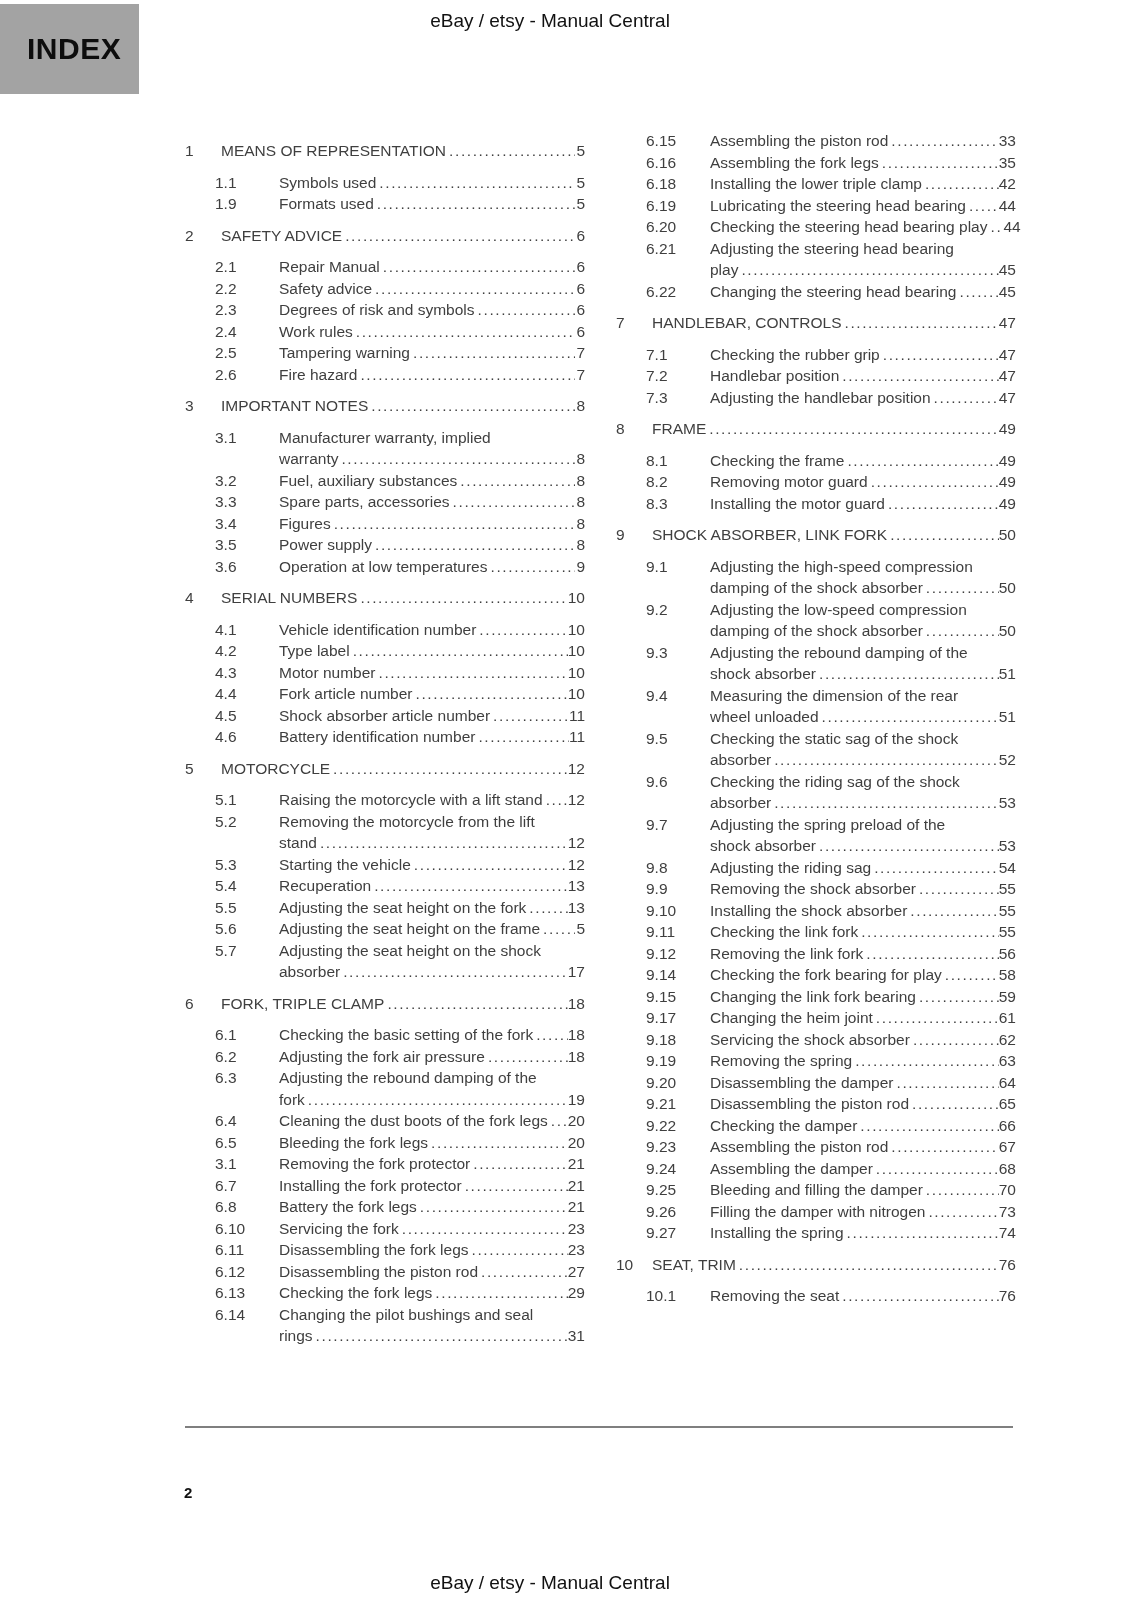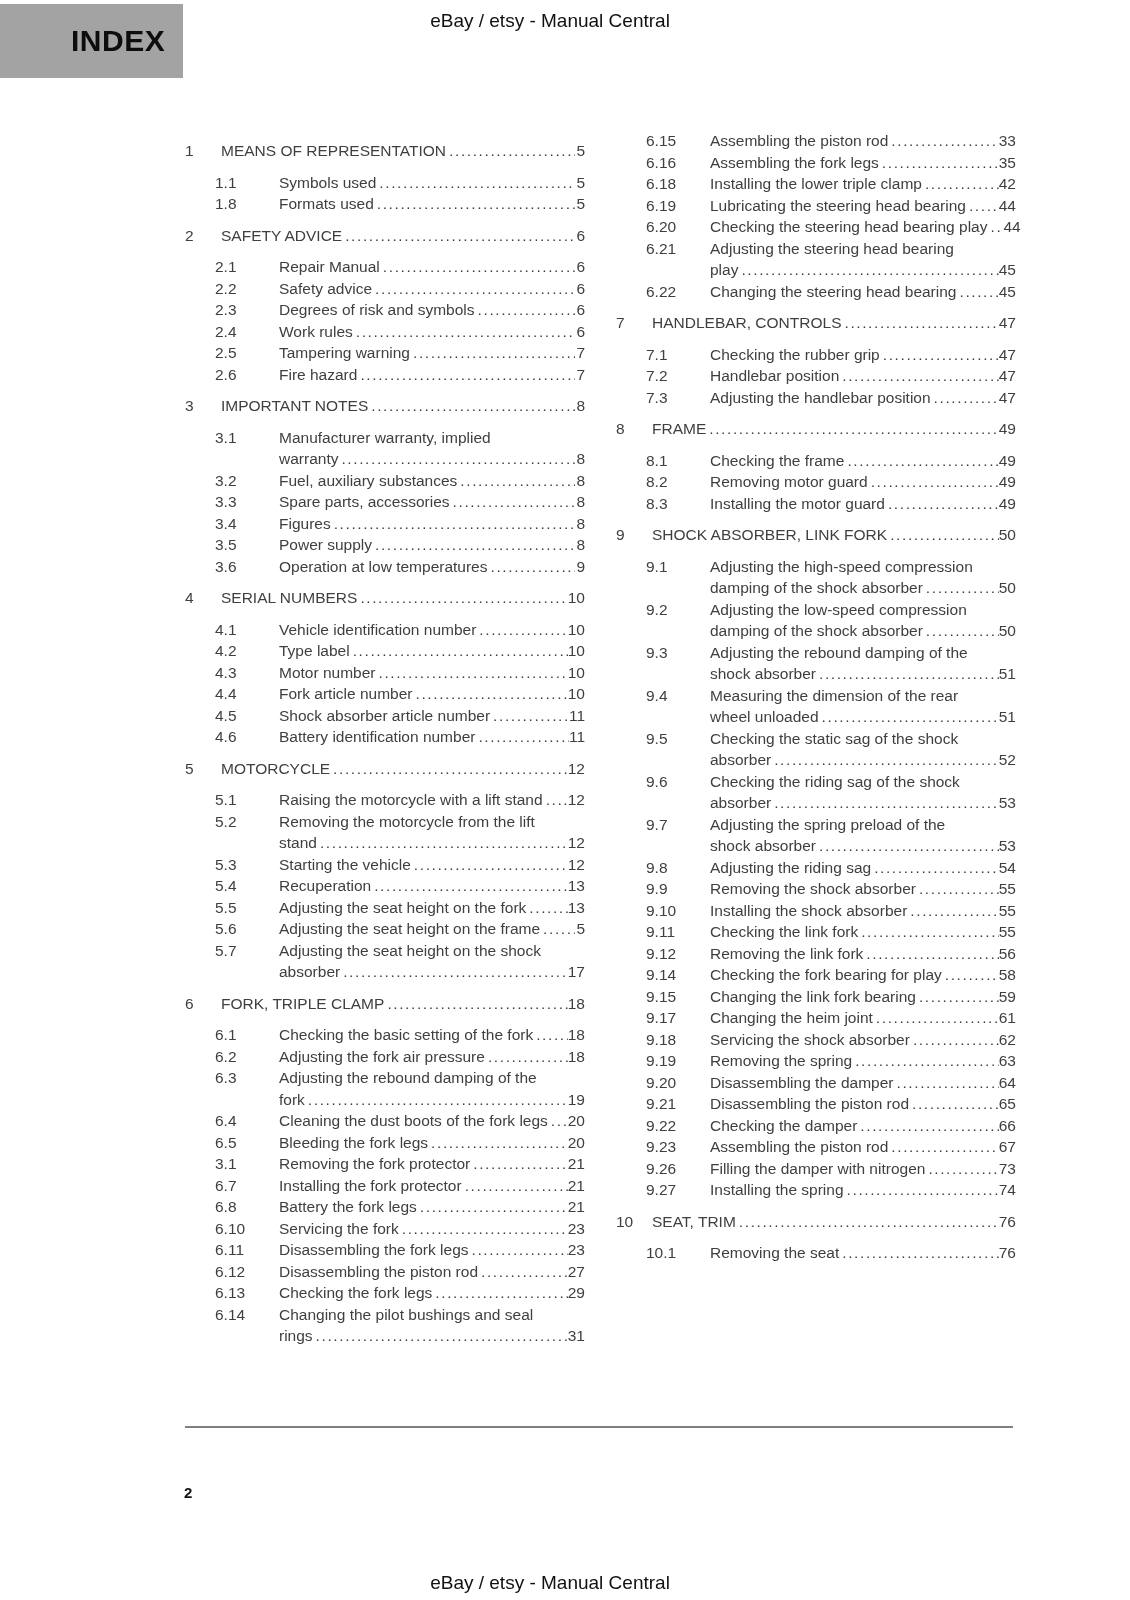--- a/index.html
+++ b/index.html
@@ -2,22 +2,22 @@
 <html><head>
 <meta charset="utf-8">
 <style>
   html,body { margin:0; padding:0; }
   body {
     width:1130px; height:1600px; position:relative;
     background:#ffffff; overflow:hidden;
     font-family:"Liberation Sans", sans-serif;
   }
   .index-box {
-    position:absolute; left:0; top:4px; width:139px; height:74px;
-    background:#a3a3a3; display:flex; align-items:center;padding-left:44px;
+    position:absolute; left:0; top:4px; width:139px; height:90px;
+    background:#a3a3a3; display:flex; align-items:center;
   }
   .index-label {
     padding-left:27px; font-size:30px; font-weight:bold; color:#0d0d0d;
     letter-spacing:0.5px;
   }
   .header-title {
     position:absolute; top:10px; left:0; width:1100px; text-align:center;
     font-size:19px; color:#111111;
   }
   .content {
@@ -83,21 +83,21 @@
         <span class="body">
           <span class="line last">
             <span class="txt">Symbols used</span>
             <span class="dots"></span>
             <span class="pg">5</span>
           </span>
         </span>
       </div>
       <div class="row sub">
         <span class="indent"></span>
-        <span class="num">1.8</span>
+        <span class="num">1.9</span>
         <span class="body">
           <span class="line last">
             <span class="txt">Formats used</span>
             <span class="dots"></span>
             <span class="pg">5</span>
           </span>
         </span>
       </div>
       <div class="row chapter">
         <span class="num">2</span>
@@ -976,20 +976,42 @@
         </span>
       </div>
       <div class="row sub">
         <span class="indent"></span>
         <span class="num">9.23</span>
         <span class="body">
           <span class="line last">
             <span class="txt">Assembling the piston rod</span>
             <span class="dots"></span>
             <span class="pg">67</span>
+          </span>
+        </span>
+      </div>
+      <div class="row sub">
+        <span class="indent"></span>
+        <span class="num">9.24</span>
+        <span class="body">
+          <span class="line last">
+            <span class="txt">Assembling the damper</span>
+            <span class="dots"></span>
+            <span class="pg">68</span>
+          </span>
+        </span>
+      </div>
+      <div class="row sub">
+        <span class="indent"></span>
+        <span class="num">9.25</span>
+        <span class="body">
+          <span class="line last">
+            <span class="txt">Bleeding and filling the damper</span>
+            <span class="dots"></span>
+            <span class="pg">70</span>
           </span>
         </span>
       </div>
       <div class="row sub">
         <span class="indent"></span>
         <span class="num">9.26</span>
         <span class="body">
           <span class="line last">
             <span class="txt">Filling the damper with nitrogen</span>
             <span class="dots"></span>

